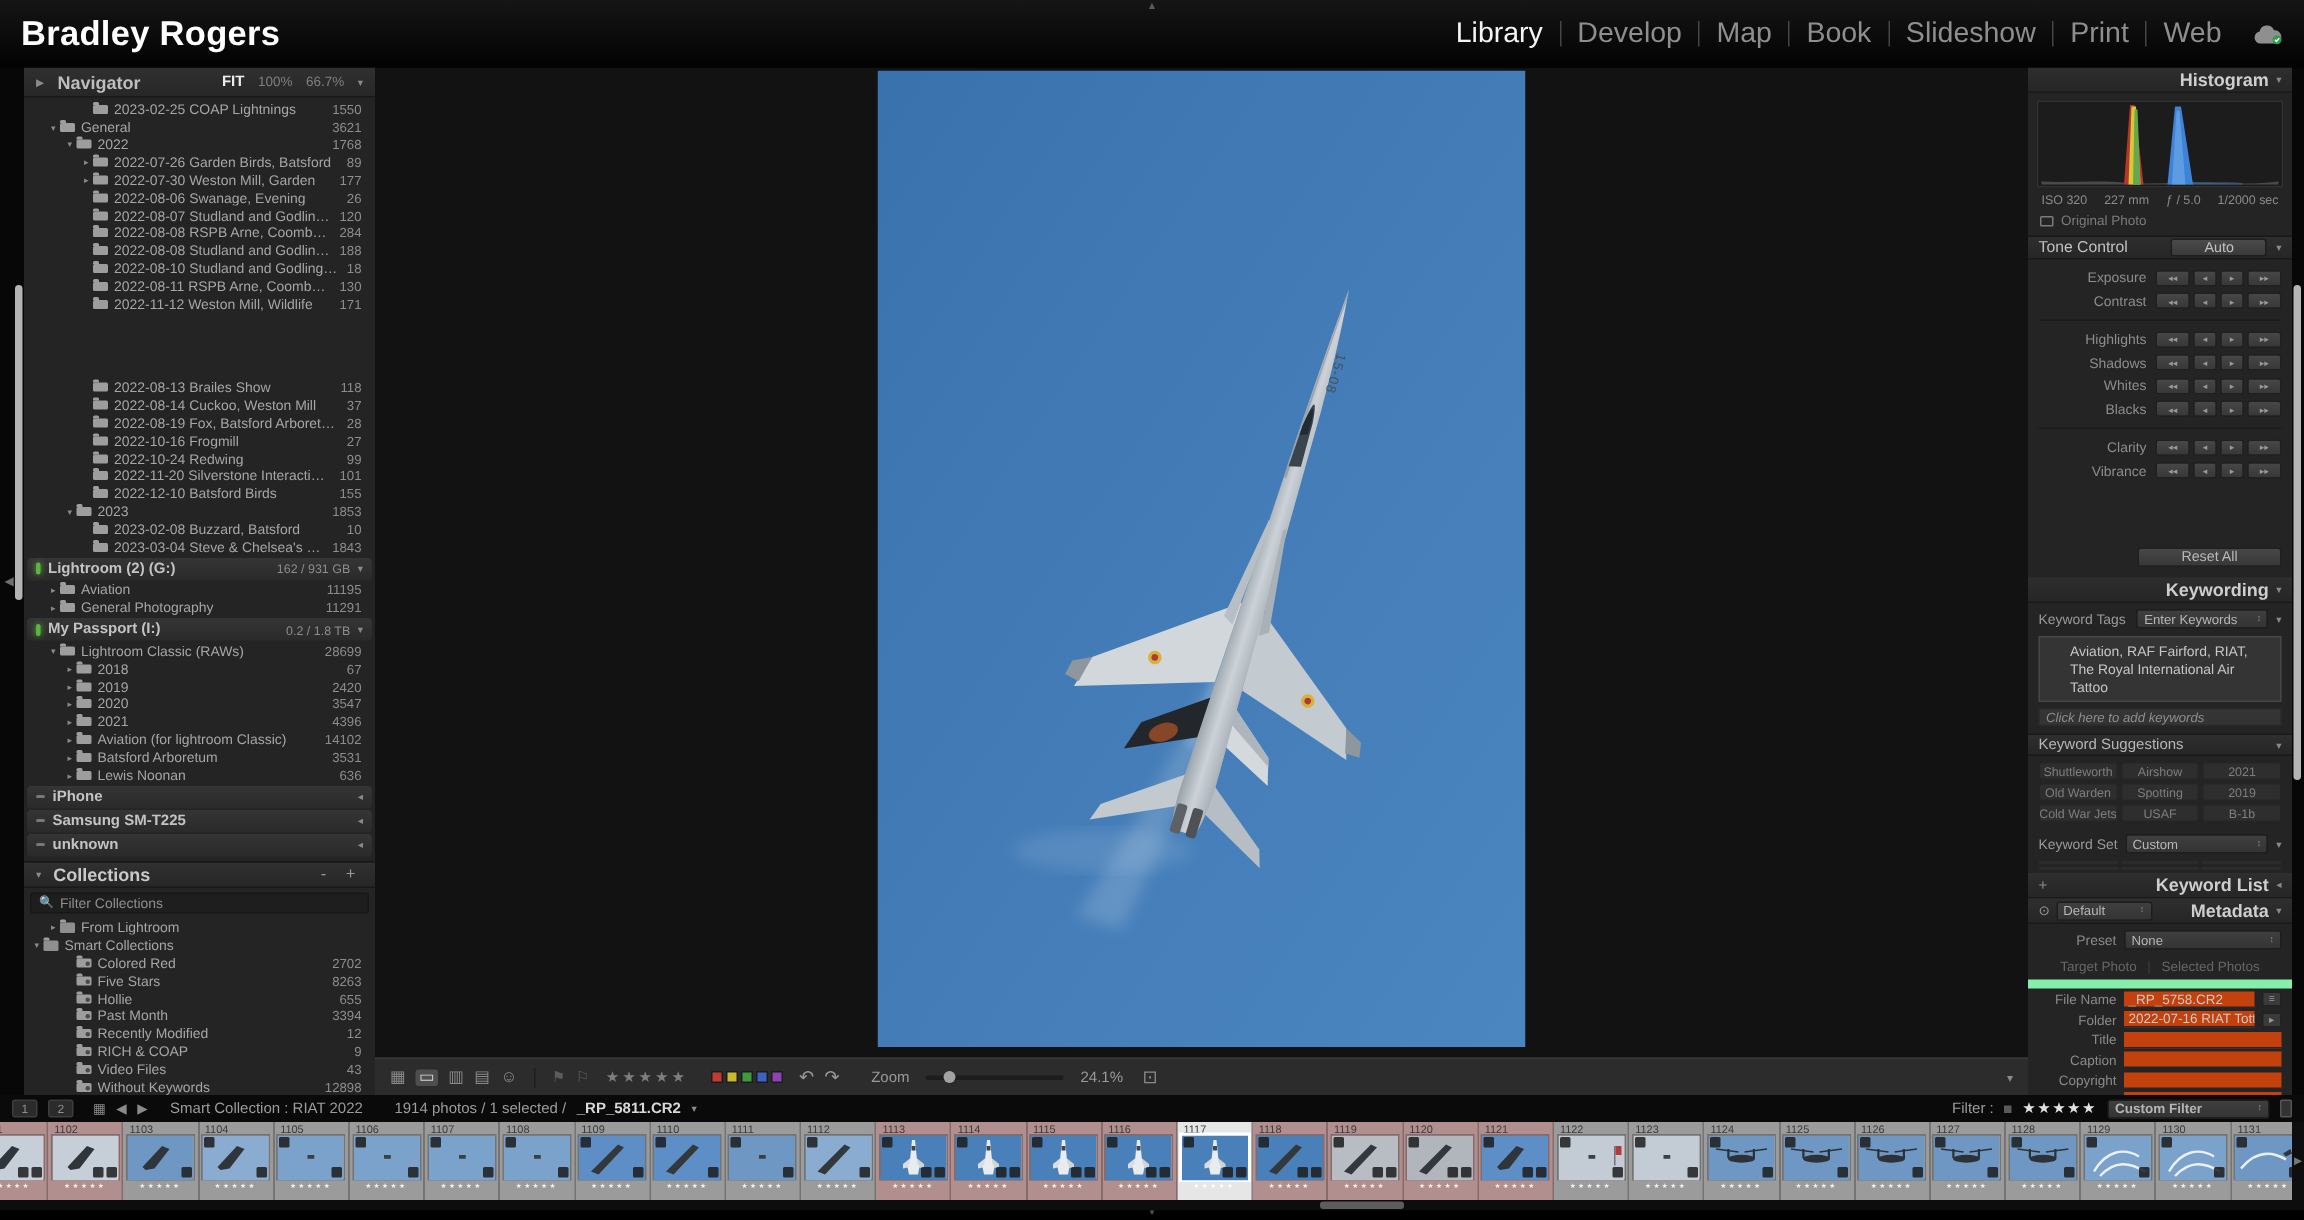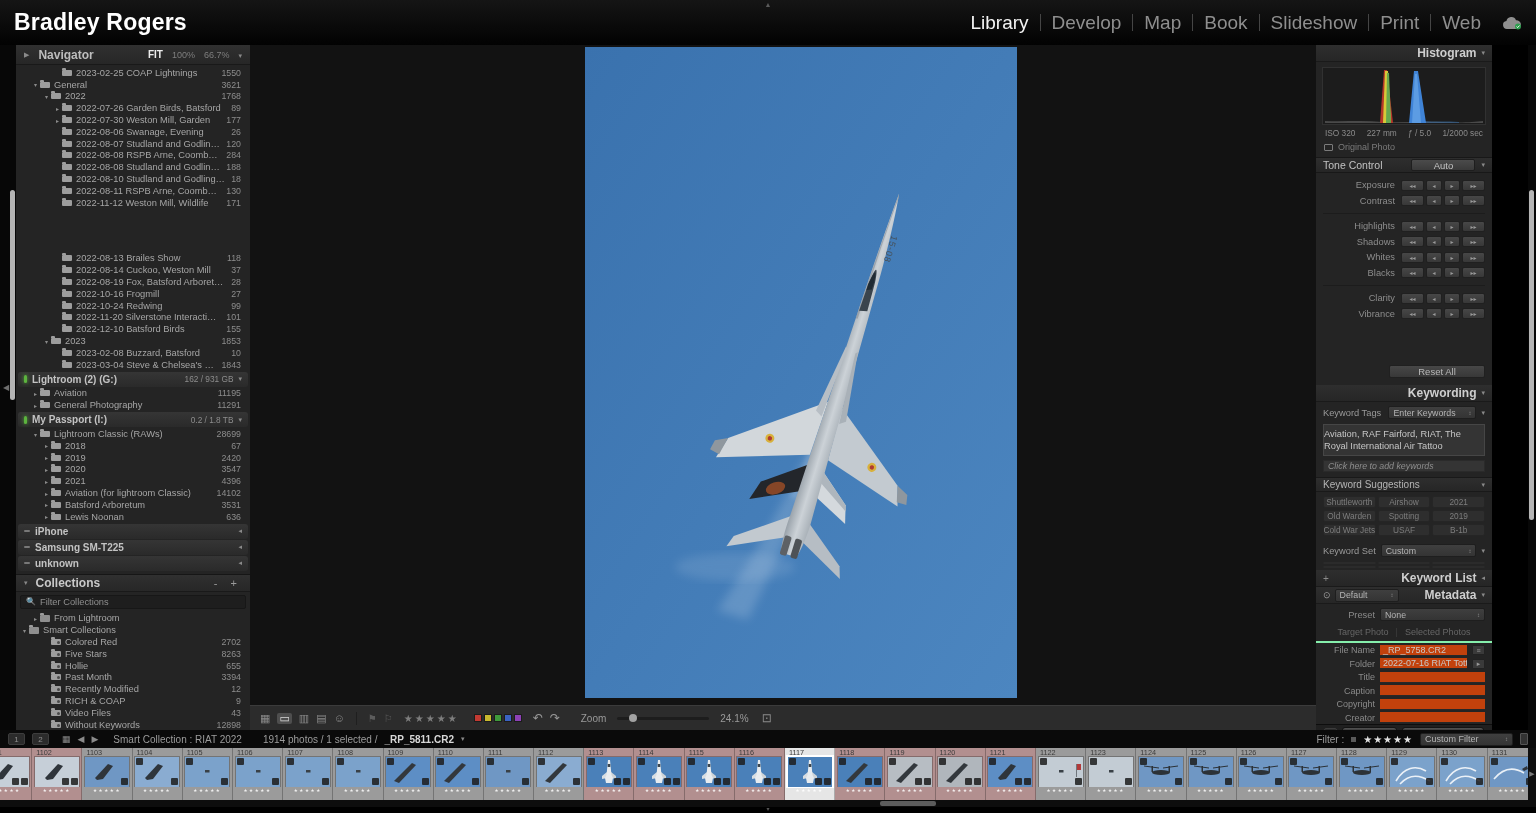--- a/index.html
+++ b/index.html
@@ -97,21 +97,21 @@
 .chip { width:8px; height:8px; border:1px solid #1c1c1c; }
 .rot { color:#9a9a9a; font-size:12px; }
 .zoomlbl,.zoomval { color:#9a9a9a; font-size:10px; }
 .ztrack { width:92px; height:3px; background:#1d1d1d; border-radius:2px; position:relative; margin:0 4px; }
 .zthumb { position:absolute; left:12px; top:-3px; width:8px; height:8px;
   background:#a2a2a2; border-radius:50%; }
 .framing { color:#8a8a8a; font-size:12px; margin-left:6px; }
 .tb-caret { margin-left:auto; color:#8a8a8a; font-size:8px; }
 
 
-.panel-right { position:absolute; left:1316px; top:45px; width:176px; height:685px;
+.panel-right { position:absolute; left:1352px; top:45px; width:176px; height:685px;
   background:#242424; display:flex; flex-direction:column; overflow:hidden; }
 .ph-header { height:17px; flex:none; display:flex; align-items:center;
   justify-content:flex-end; gap:5px; padding:0 7px;
   background:linear-gradient(#2e2e2e,#262626); border-bottom:1px solid #1a1a1a; }
 .ph-title { color:#cecece; font-size:12px; font-weight:bold; }
 .tri { color:#8a8a8a; font-size:7px; }
 .hist-box { margin:5px 6px 2px; height:58px; flex:none; background:#1b1b1b; border:1px solid #313131; }
 .hist-box svg { display:block; width:100%; height:100%; }
 .hist-stats { display:flex; justify-content:space-between; padding:0 9px;
   color:#8b8b8b; font-size:8.3px; margin-top:1px; }
@@ -137,21 +137,21 @@
   border:1px solid #202020; border-radius:2px; color:#b8b8b8; font-size:9.5px;
   display:flex; align-items:center; justify-content:center;margin-top:40px; }
 .kw-row { display:flex; align-items:center; gap:5px; padding:4px 7px 2px; }
 .kw-label { color:#9a9a9a; font-size:9.3px; flex:1; white-space:nowrap; }
 .dd { height:13px; background:linear-gradient(#3f3f3f,#343434); border:1px solid #1e1e1e;
   border-radius:2px; display:flex; align-items:center; justify-content:space-between;
   padding:0 4px; color:#b5b5b5; font-size:8.8px; white-space:nowrap; }
 .dd .ud { font-size:6px; color:#8a8a8a; margin-left:3px; }
 .kw-dd { width:88px; }
 .kw-box { margin:3px 7px 0; height:46px; background:#343434; border:1px solid #464646;
-  color:#c6c6c6; font-size:9.3px; padding:3px 0; line-height:1.3; }
+  color:#c6c6c6; font-size:9.3px; padding:3px 20px; line-height:1.3; }
 .kw-add { margin:4px 7px 5px; height:13px; background:#343434; border:1px solid #2a2a2a;
   display:flex; align-items:center; padding:0 4px; color:#8e8e8e; font-size:8.8px; font-style:italic; }
 .sub-bar { height:15px; flex:none; background:linear-gradient(#2e2e2e,#262626);
   border-top:1px solid #191919; border-bottom:1px solid #191919;
   display:flex; align-items:center; padding:0 7px; }
 .sub-title { color:#b5b5b5; font-size:10px; flex:1; }
 .sugg { display:grid; grid-template-columns:1fr 1fr 1fr; gap:2px; padding:4px 7px; }
 .sugg-b { height:12px; background:#2e2e2e; border:1px solid #252525; border-radius:2px;
   color:#7e7e7e; font-size:8.3px; display:flex; align-items:center; justify-content:center;
   white-space:nowrap; overflow:hidden; }
@@ -162,21 +162,21 @@
 .kl-header { justify-content:space-between; }
 .kl-plus { color:#8a8a8a; font-size:10px; }
 .kl-right { display:flex; align-items:center; gap:5px; }
 .md-left { display:flex; align-items:center; gap:4px; flex:1; }
 .eye { color:#9a9a9a; font-size:9px; }
 .md-dd { width:64px; }
 .md-preset { display:flex; align-items:center; padding:4px 7px 3px; gap:5px; }
 .md-plabel { width:52px; text-align:right; color:#8a8a8a; font-size:9.3px; flex:none; }
 .md-preset .dd { flex:1; }
 .md-tabs { display:flex; justify-content:center; color:#666; font-size:9px;
-  padding:3px 0 4px; border-bottom:2px solid #86efac; }
+  padding:3px 0 4px; border-bottom:6px solid #86efac; }
 .mtsep { margin:0 7px; color:#3f3f3f; }
 .md-field { display:flex; align-items:center; height:12.5px; padding:0 7px; gap:5px; margin-top:1px; }
 .md-label { width:52px; text-align:right; color:#8a8a8a; font-size:9px; flex:none; }
 .md-value { flex:1; height:11px; background:#c2410c; border-bottom:1px solid #272727;
   color:#c9c9c9; font-size:9px; display:flex; align-items:center; padding:0 3px;
   white-space:nowrap; overflow:hidden; }
 .md-action { width:13px; height:10px; background:#3a3a3a; border:1px solid #222;
   border-radius:1px; color:#999; font-size:7px; display:flex; align-items:center;
   justify-content:center; flex:none; }
 .pr-bottom { margin-top:auto; flex:none; height:27px; border-top:1px solid #0e0e0e;
@@ -194,21 +194,21 @@
   color:#8f8f8f; font-size:8px; display:flex; align-items:center; justify-content:center; }
 .fs-icon { color:#8a8a8a; font-size:9px; }
 .fs-src { color:#9c9c9c; font-size:10px; margin-left:8px; }
 .fs-count { color:#9c9c9c; font-size:10px; margin-left:14px; }
 .fs-file { color:#d8d8d8; font-size:10px; font-weight:bold; }
 .fs-caret { color:#8a8a8a; font-size:7px; }
 .fs-right { margin-left:auto; display:flex; align-items:center; gap:7px; }
 .fs-filter { color:#9c9c9c; font-size:10px; }
 .fs-fsq { width:5px; height:5px; background:#5a5a5a; }
 .fs-stars { color:#e2e2e2; font-size:10px; letter-spacing:1px; }
-.fs-dd { width:93px; height:13px; font-size:9px; }
+.fs-dd { width:108px; height:13px; font-size:9px;font-weight:bold; }
 .fs-toggle { width:8px; height:12px; border:1px solid #555; background:#333; border-radius:1px; }
 .filmstrip { position:absolute; left:0; top:748px; width:1536px; height:52px;
   background:#1a1a1a; display:flex; overflow:hidden; }
 .cells { display:flex; margin-left:-18px; }
 .cell { width:50.2px; flex:none; height:52px; position:relative; border-right:1px solid rgba(0,0,0,.25);
   display:flex; flex-direction:column; align-items:center; }
 .cell.gray { background:#9b9b9b; } .cell.red { background:#b28f8f; } .cell.selected { background:#e6e6e6; }
 .cnum { align-self:flex-start; margin:1px 0 0 4px; font-size:7.3px; color:#3b3b3b;
   height:8px; line-height:8px; }
 .cthumb { width:44px; height:29px; position:relative; box-shadow:0 0 0 1px rgba(0,0,0,.25); }

